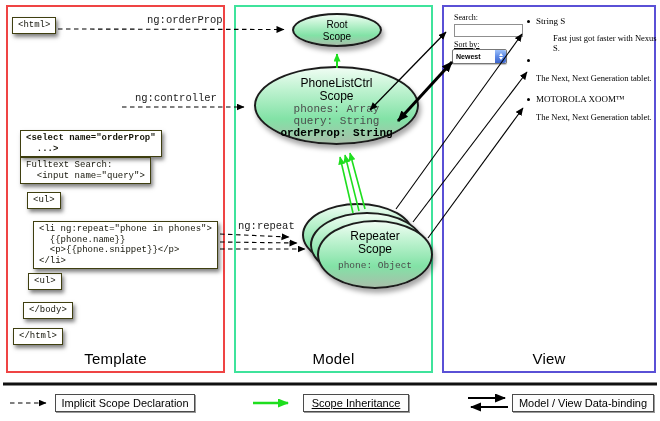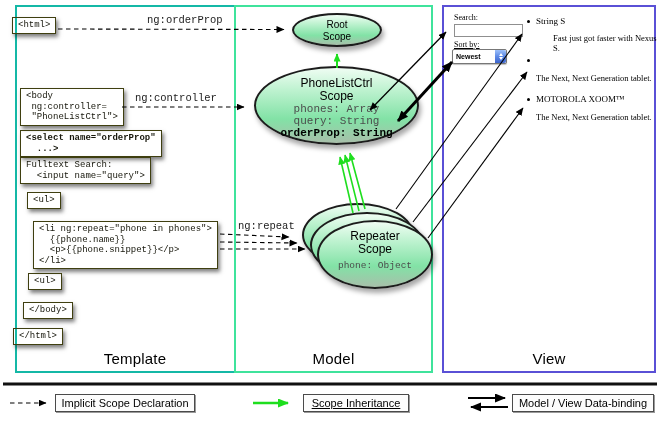--- a/index.html
+++ b/index.html
@@ -1,20 +1,20 @@
 <!DOCTYPE html>
 <html><head>
 <meta charset="utf-8">
 <style>
   html,body{margin:0;padding:0;background:#fff;}
   .canvas{position:relative;width:660px;height:421px;background:#fff;overflow:hidden;
           font-family:"Liberation Sans",sans-serif;}
   
   .panel{position:absolute;top:5px;height:364px;background:#fff;}
-  .panel.template{left:15px;width:215px;border:2px solid #14b8a6;padding-left:21px;}
+  .panel.template{left:6px;width:215px;border:2px solid #ef4444;}
   .panel.model{left:234px;width:195px;border:2px solid #3fe39c;}
   .panel.view{left:442px;width:210px;border:2px solid #5a50d6;}
   .panel-label{position:absolute;bottom:4px;left:0;width:100%;text-align:center;
                font-size:15px;color:#000;letter-spacing:.2px;}
   
   .codebox{position:absolute;font:9px/10.5px "Liberation Mono",monospace;white-space:pre;
            color:#15150a;background:linear-gradient(180deg,#fafa6e 0%,#ededd 45%,#ecec46 45%,#c6c631 80%,#9e9e27 100%);
            border:1px solid #3f3f10;box-shadow:2px 3px 4px rgba(0,0,0,.5);padding:2px 5px;z-index:3;}
   .codebox.bold{font-weight:bold;}
   
@@ -62,23 +62,20 @@
     <div class="panel-label">Template</div>
   </div>
   <div class="panel model">
     <div class="panel-label">Model</div>
   </div>
   <div class="panel view">
     <div class="panel-label">View</div>
   </div>
 
   <div class="codebox" style="left:12px;top:17px;">&lt;html&gt;</div>
-  <div class="codebox" style="left:20px;top:88px;">&lt;body
- ng:controller=
- "PhoneListCtrl"&gt;</div>
   <div class="codebox bold" style="left:20px;top:130px;">&lt;select name="orderProp"
   ...&gt;</div>
   <div class="codebox" style="left:20px;top:157px;">Fulltext Search:
   &lt;input name="query"&gt;</div>
   <div class="codebox" style="left:27px;top:192px;">&lt;ul&gt;</div>
   <div class="codebox" style="left:33px;top:221px;">&lt;li ng:repeat="phone in phones"&gt;
   {{phone.name}}
   &lt;p&gt;{{phone.snippet}}&lt;/p&gt;
 &lt;/li&gt;</div>
   <div class="codebox" style="left:28px;top:273px;">&lt;ul&gt;</div>

